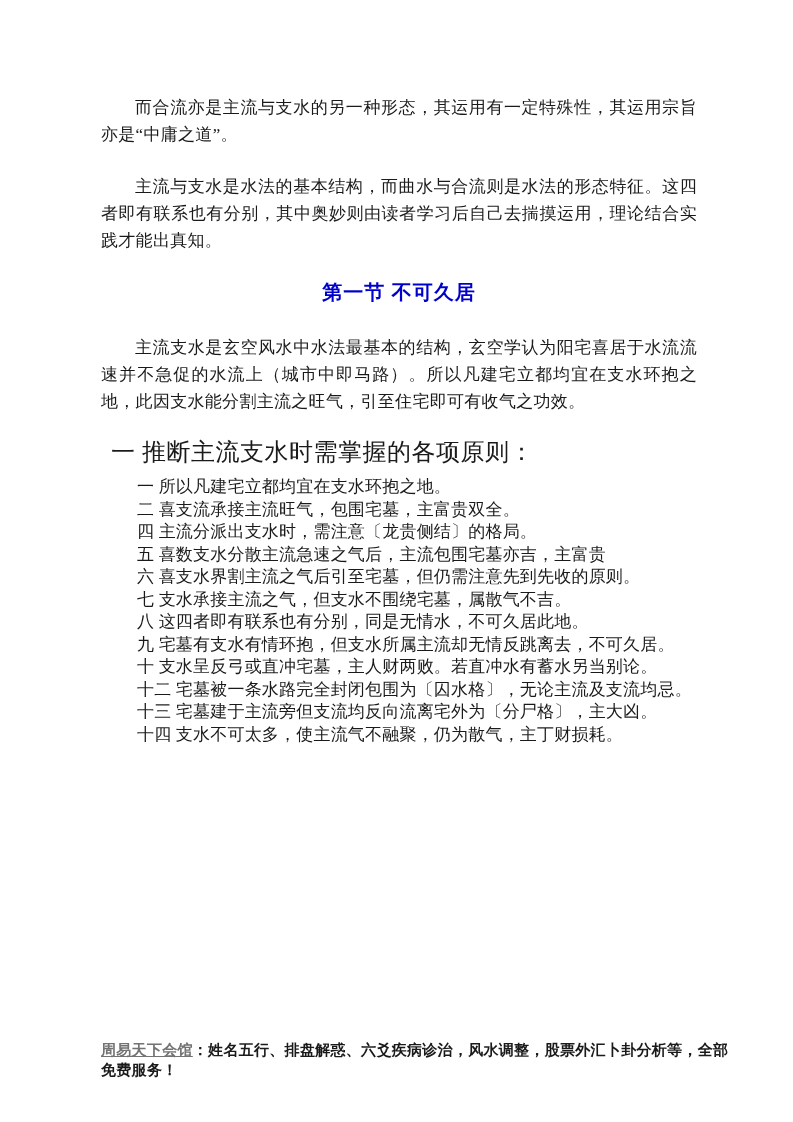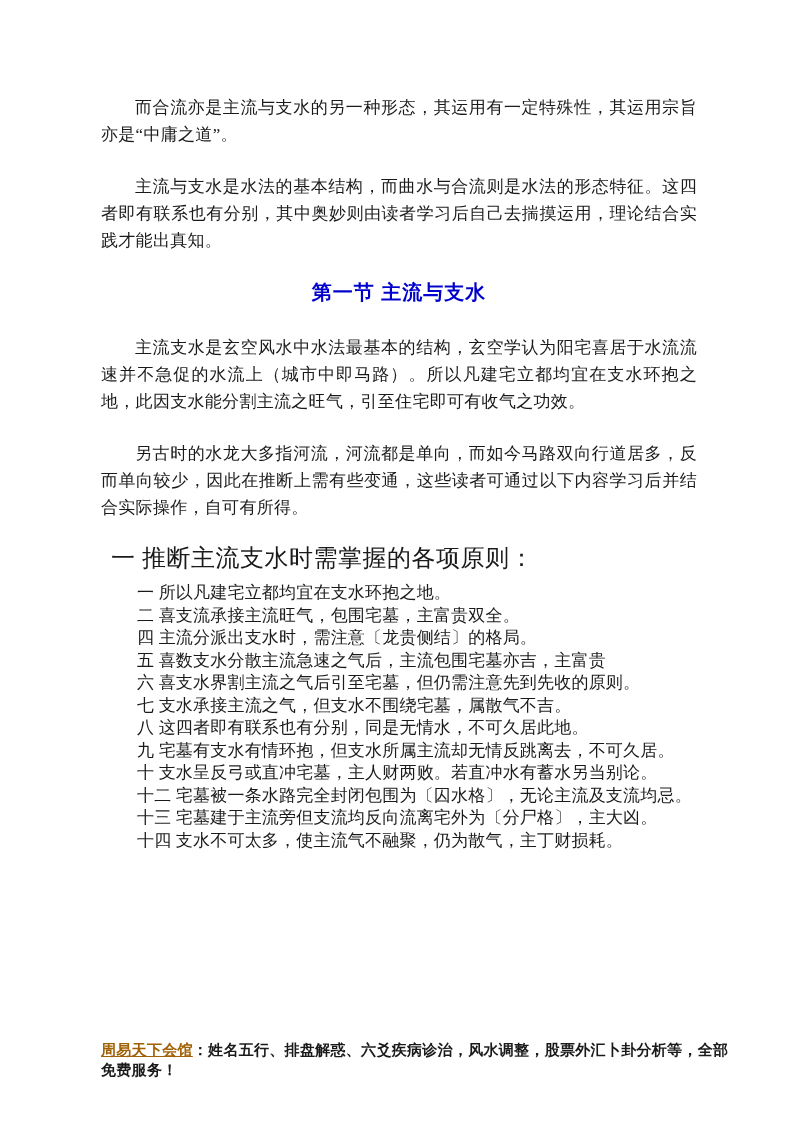--- a/index.html
+++ b/index.html
@@ -85,25 +85,24 @@
 </head>
 <body>
 
 <div class="page">
   <div class="content">
 
     <p class="para">而合流亦是主流与支水的另一种形态，其运用有一定特殊性，其运用宗旨亦是“中庸之道”。</p>
 
     <p class="para">主流与支水是水法的基本结构，而曲水与合流则是水法的形态特征。这四者即有联系也有分别，其中奥妙则由读者学习后自己去揣摸运用，理论结合实践才能出真知。</p>
 
-    <h2 class="section-title" style="color: rgb(0, 0, 204);">第一节 主流与支水</h2>
+    <h2 class="section-title" style="color: rgb(0, 0, 204);">第一节 不可久居</h2>
 
     <p class="para">主流支水是玄空风水中水法最基本的结构，玄空学认为阳宅喜居于水流流速并不急促的水流上（城市中即马路）。所以凡建宅立都均宜在支水环抱之地，此因支水能分割主流之旺气，引至住宅即可有收气之功效。</p>
 
-    <p class="para">另古时的水龙大多指河流，河流都是单向，而如今马路双向行道居多，反而单向较少，因此在推断上需有些变通，这些读者可通过以下内容学习后并结合实际操作，自可有所得。</p>
 
     <div class="list-heading">一 推断主流支水时需掌握的各项原则：</div>
 
     <div class="principles">
       <div class="principle-item">一 所以凡建宅立都均宜在支水环抱之地。</div>
       <div class="principle-item">二 喜支流承接主流旺气，包围宅墓，主富贵双全。</div>
       <div class="principle-item">四 主流分派出支水时，需注意〔龙贵侧结〕的格局。</div>
       <div class="principle-item">五 喜数支水分散主流急速之气后，主流包围宅墓亦吉，主富贵</div>
       <div class="principle-item">六 喜支水界割主流之气后引至宅墓，但仍需注意先到先收的原则。</div>
       <div class="principle-item">七 支水承接主流之气，但支水不围绕宅墓，属散气不吉。</div>
@@ -111,14 +110,14 @@
       <div class="principle-item">九 宅墓有支水有情环抱，但支水所属主流却无情反跳离去，不可久居。</div>
       <div class="principle-item">十 支水呈反弓或直冲宅墓，主人财两败。若直冲水有蓄水另当别论。</div>
       <div class="principle-item">十二 宅墓被一条水路完全封闭包围为〔囚水格〕，无论主流及支流均忌。</div>
       <div class="principle-item">十三 宅墓建于主流旁但支流均反向流离宅外为〔分尸格〕，主大凶。</div>
       <div class="principle-item">十四 支水不可太多，使主流气不融聚，仍为散气，主丁财损耗。</div>
     </div>
 
 
   </div>
 
-  <div class="footer"><a style="color: #a16207;">周易天下会馆</a><span>：姓名五行、排盘解惑、六爻疾病诊治，风水调整，股票外汇卜卦分析等，全部免费服务！</span></div>
+  <div class="footer"><a style="color: #737373;">周易天下会馆</a><span>：姓名五行、排盘解惑、六爻疾病诊治，风水调整，股票外汇卜卦分析等，全部免费服务！</span></div>
 </div>
 
 </body></html>

